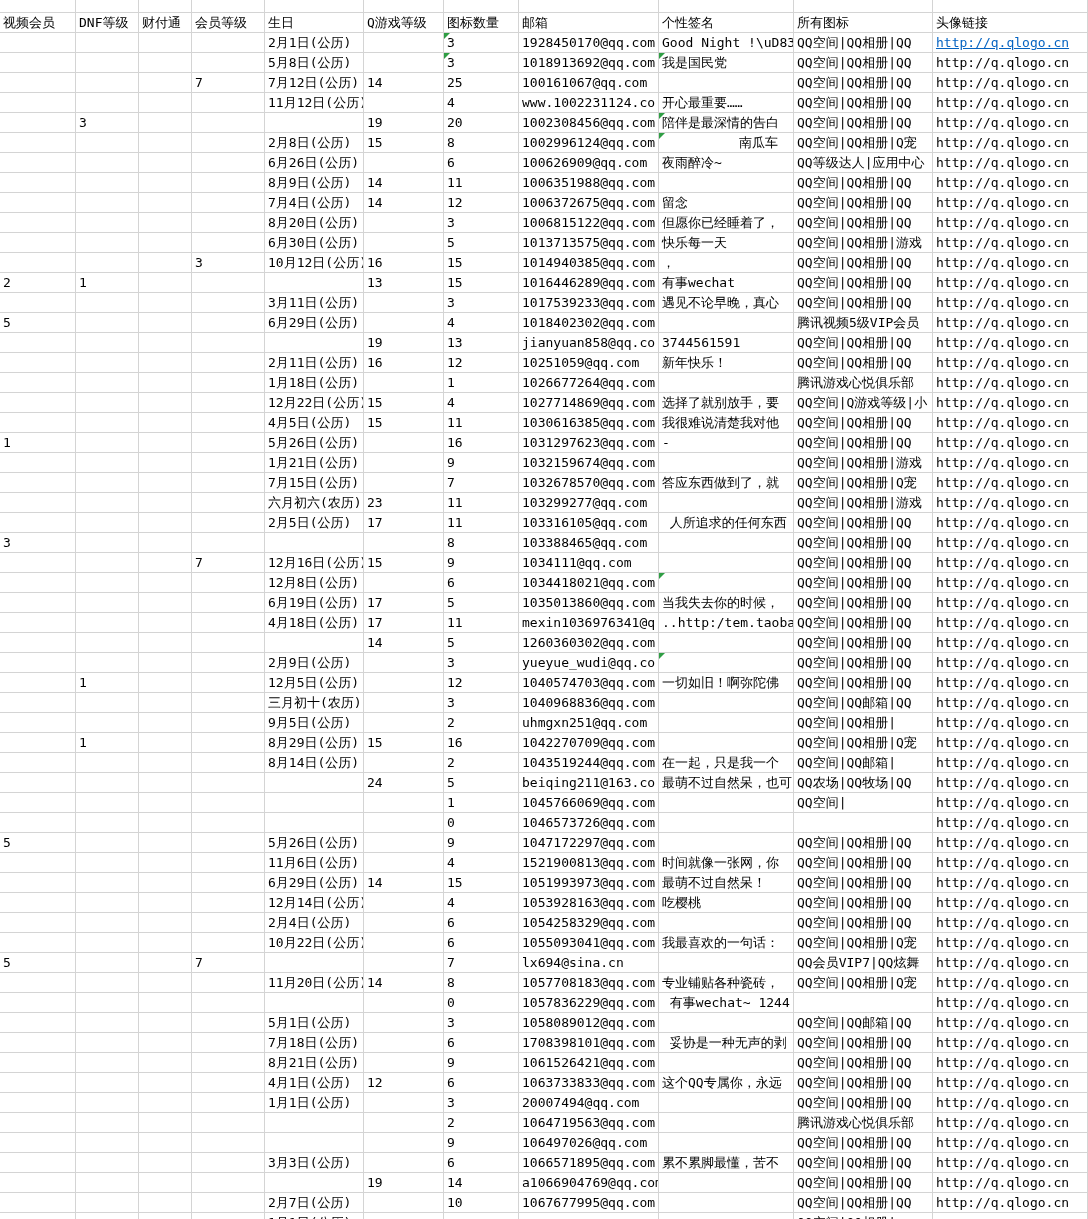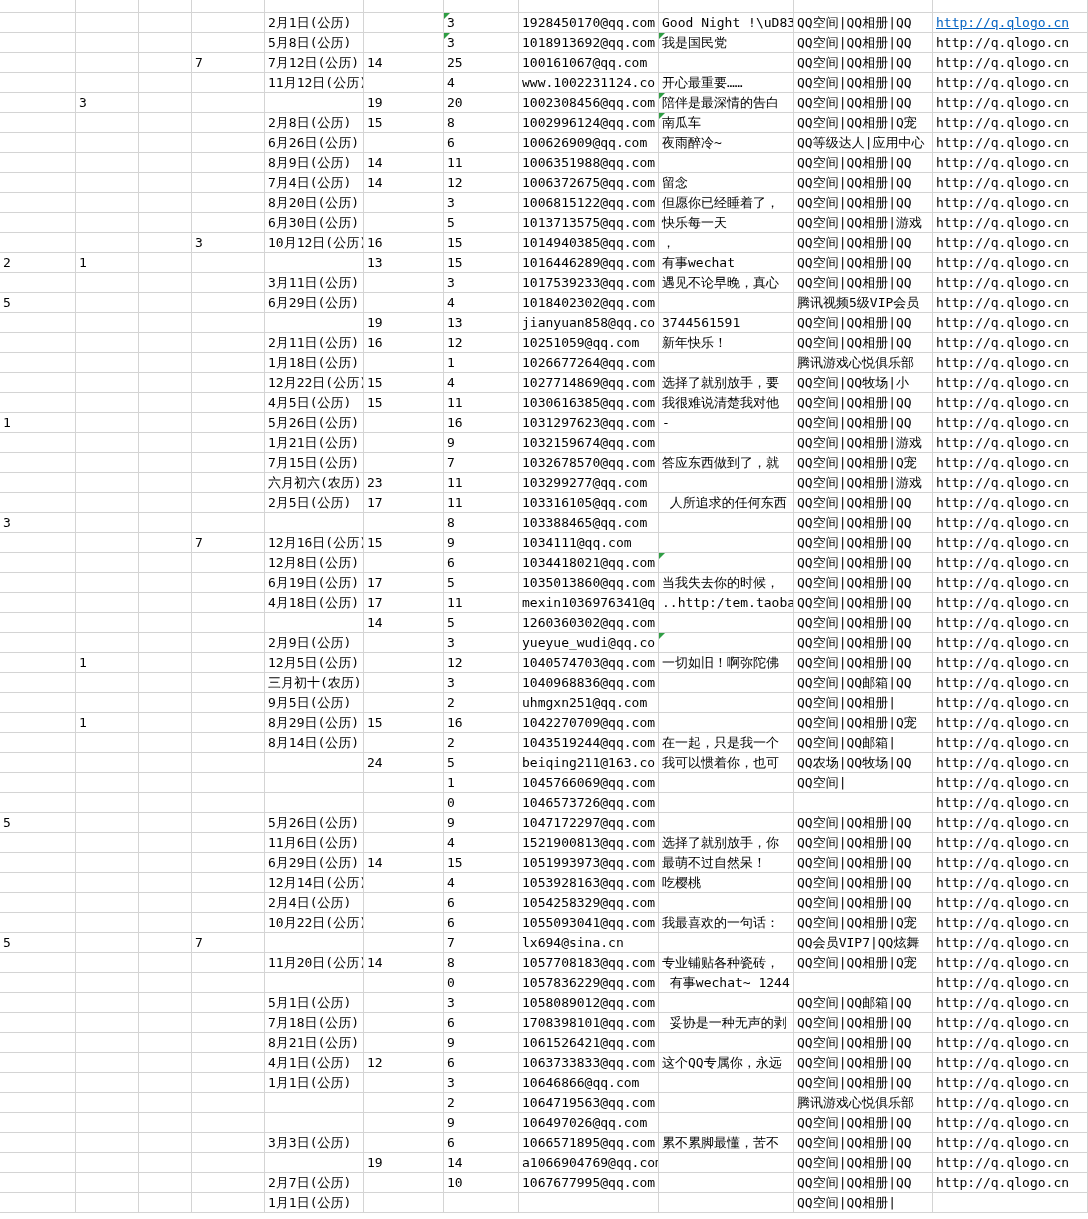--- a/index.html
+++ b/index.html
@@ -14,21 +14,21 @@
   .row.top-sliver { height: 13px; }
   .cell {
     flex: none; position: relative;
     border-right: 1px solid #d4d4d4; border-bottom: 1px solid #d4d4d4;
     padding-left: 3px; overflow: hidden; white-space: pre;
   }
   .c0 { width: 76px; }  .c1 { width: 63px; }  .c2 { width: 53px; }
   .c3 { width: 73px; }  .c4 { width: 99px; }  .c5 { width: 80px; }
   .c6 { width: 75px; }  .c7 { width: 140px; } .c8 { width: 135px; }
   .c9 { width: 139px; } .c10 { width: 155px; }
-  .right { padding-right: 15px; }
+  .right { text-align: right; padding-right: 15px; }
   .link { color: #0563C1; text-decoration: underline; }
   .flag::before {
     content: ""; position: absolute; left: 0; top: 0; width: 0; height: 0;
     border-top: 6px solid #2f9e44; border-right: 6px solid transparent;
   }
 </style>
 </head>
 <body>
 
 <div class="sheet">
@@ -38,20 +38,33 @@
       <div class="cell c2"></div>
       <div class="cell c3"></div>
       <div class="cell c4"></div>
       <div class="cell c5"></div>
       <div class="cell c6"></div>
       <div class="cell c7"></div>
       <div class="cell c8"></div>
       <div class="cell c9"></div>
       <div class="cell c10"></div>
     </div>
+  <div class="row" id="header-row">
+      <div class="cell c0">视频会员</div>
+      <div class="cell c1">DNF等级</div>
+      <div class="cell c2">财付通</div>
+      <div class="cell c3">会员等级</div>
+      <div class="cell c4">生日</div>
+      <div class="cell c5">Q游戏等级</div>
+      <div class="cell c6">图标数量</div>
+      <div class="cell c7">邮箱</div>
+      <div class="cell c8">个性签名</div>
+      <div class="cell c9">所有图标</div>
+      <div class="cell c10">头像链接</div>
+    </div>
   <div id="rows">
       <div class="row">
         <div class="cell c0"></div>
         <div class="cell c1"></div>
         <div class="cell c2"></div>
         <div class="cell c3"></div>
         <div class="cell c4">2月1日(公历)</div>
         <div class="cell c5"></div>
         <div class="cell c6 flag">3</div>
         <div class="cell c7">1928450170@qq.com</div>
@@ -283,21 +296,21 @@
       <div class="row">
         <div class="cell c0"></div>
         <div class="cell c1"></div>
         <div class="cell c2"></div>
         <div class="cell c3"></div>
         <div class="cell c4">12月22日(公历)</div>
         <div class="cell c5">15</div>
         <div class="cell c6">4</div>
         <div class="cell c7">1027714869@qq.com</div>
         <div class="cell c8">选择了就别放手，要</div>
-        <div class="cell c9">QQ空间|QQ牧场|小</div>
+        <div class="cell c9">QQ空间|Q游戏等级|小</div>
         <div class="cell c10">http://q.qlogo.cn</div>
       </div>
       <div class="row">
         <div class="cell c0"></div>
         <div class="cell c1"></div>
         <div class="cell c2"></div>
         <div class="cell c3"></div>
         <div class="cell c4">4月5日(公历)</div>
         <div class="cell c5">15</div>
         <div class="cell c6">11</div>
@@ -529,21 +542,21 @@
       </div>
       <div class="row">
         <div class="cell c0"></div>
         <div class="cell c1"></div>
         <div class="cell c2"></div>
         <div class="cell c3"></div>
         <div class="cell c4"></div>
         <div class="cell c5">24</div>
         <div class="cell c6">5</div>
         <div class="cell c7">beiqing211@163.co</div>
-        <div class="cell c8">我可以惯着你，也可</div>
+        <div class="cell c8">最萌不过自然呆，也可</div>
         <div class="cell c9">QQ农场|QQ牧场|QQ</div>
         <div class="cell c10">http://q.qlogo.cn</div>
       </div>
       <div class="row">
         <div class="cell c0"></div>
         <div class="cell c1"></div>
         <div class="cell c2"></div>
         <div class="cell c3"></div>
         <div class="cell c4"></div>
         <div class="cell c5"></div>
@@ -581,21 +594,21 @@
       </div>
       <div class="row">
         <div class="cell c0"></div>
         <div class="cell c1"></div>
         <div class="cell c2"></div>
         <div class="cell c3"></div>
         <div class="cell c4">11月6日(公历)</div>
         <div class="cell c5"></div>
         <div class="cell c6">4</div>
         <div class="cell c7">1521900813@qq.com</div>
-        <div class="cell c8">选择了就别放手，你</div>
+        <div class="cell c8">时间就像一张网，你</div>
         <div class="cell c9">QQ空间|QQ相册|QQ</div>
         <div class="cell c10">http://q.qlogo.cn</div>
       </div>
       <div class="row">
         <div class="cell c0"></div>
         <div class="cell c1"></div>
         <div class="cell c2"></div>
         <div class="cell c3"></div>
         <div class="cell c4">6月29日(公历)</div>
         <div class="cell c5">14</div>
@@ -736,21 +749,21 @@
         <div class="cell c10">http://q.qlogo.cn</div>
       </div>
       <div class="row">
         <div class="cell c0"></div>
         <div class="cell c1"></div>
         <div class="cell c2"></div>
         <div class="cell c3"></div>
         <div class="cell c4">1月1日(公历)</div>
         <div class="cell c5"></div>
         <div class="cell c6">3</div>
-        <div class="cell c7">10646866@qq.com</div>
+        <div class="cell c7">20007494@qq.com</div>
         <div class="cell c8"></div>
         <div class="cell c9">QQ空间|QQ相册|QQ</div>
         <div class="cell c10">http://q.qlogo.cn</div>
       </div>
       <div class="row">
         <div class="cell c0"></div>
         <div class="cell c1"></div>
         <div class="cell c2"></div>
         <div class="cell c3"></div>
         <div class="cell c4"></div>

